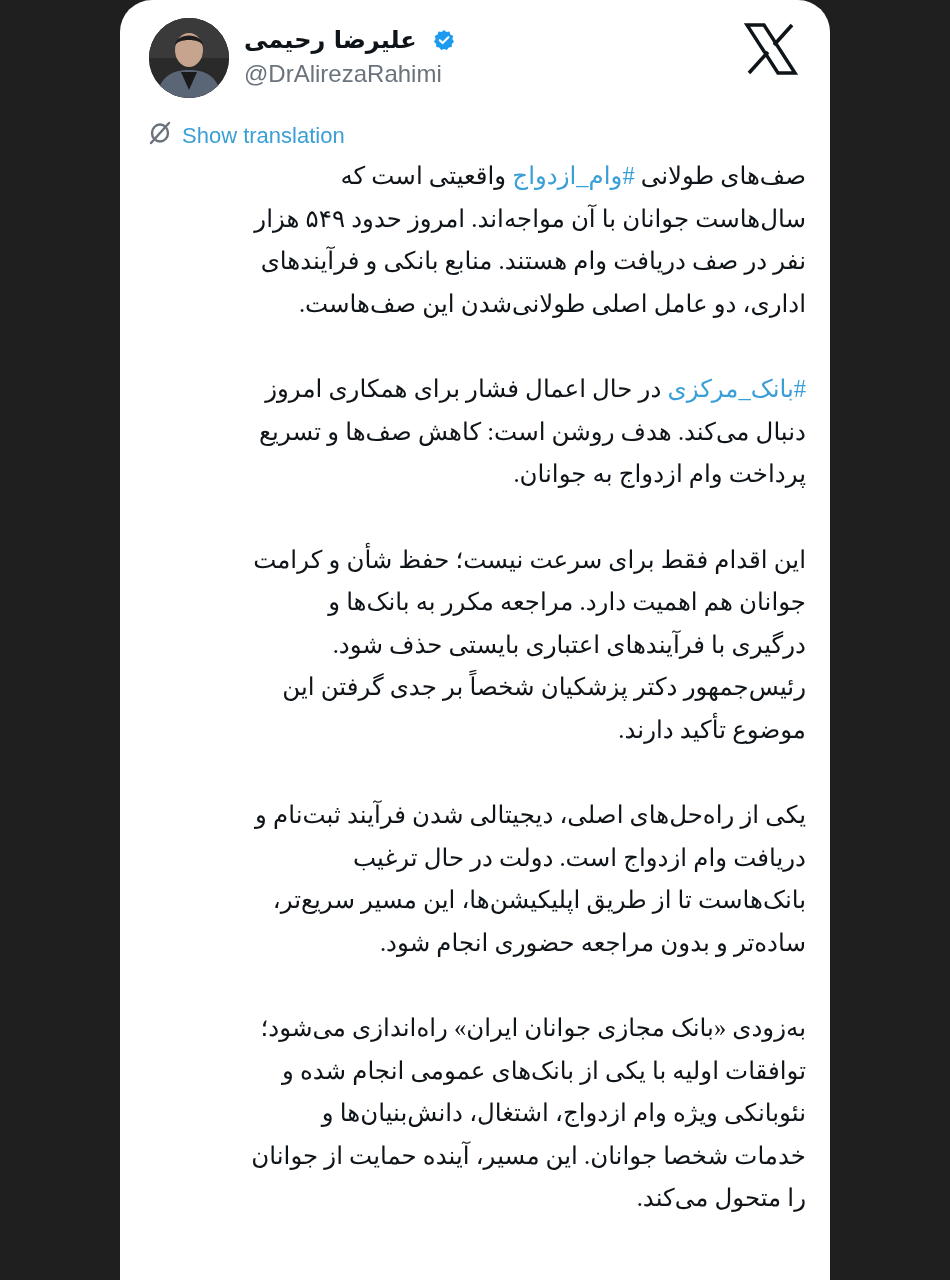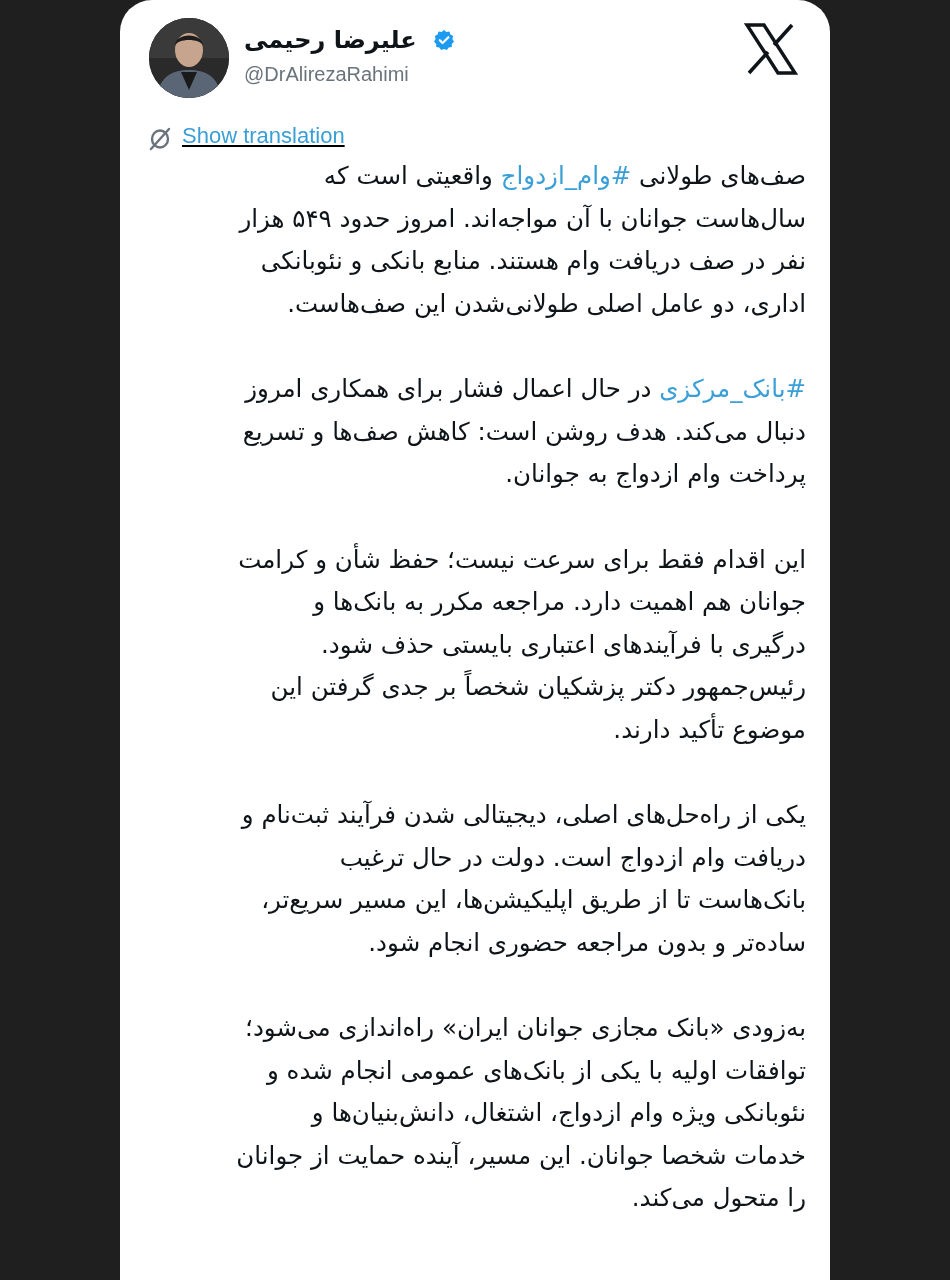--- a/index.html
+++ b/index.html
@@ -62,40 +62,39 @@
     .verified-badge {
       width: 22px;
       height: 22px;
       display: inline-block;
     }
     .handle {
       position: absolute;
       left: 124px;
       top: 58px;
       font-family: "Liberation Sans", sans-serif;
-      font-size: 20px;
+      font-size: 24px;
       color: #6a737c;
       line-height: 32px;
     }
     .x-logo {
       position: absolute;
       right: 32px;
       top: 22px;
       width: 54px;
       height: 54px;
     }
     .translate-row {
       position: absolute;
       left: 28px;
       top: 121px;
       display: flex;
-      align-items: flex-end;
+      align-items: flex-start;
       gap: 10px;
       cursor: pointer;
-      text-decoration: underline;
     }
     .translate-icon {
       width: 24px;
       height: 24px;
       display: inline-block;
     }
     .translate-label {
       font-family: "Liberation Sans", sans-serif;
       font-size: 22px;
       color: #3a9fd6;
@@ -112,20 +111,21 @@
       font-size: 24.5px;
       line-height: 42.5px;
       color: #0f1419;
     }
     .para {
       margin: 0 0 43px 0;
     }
     .para-line {
       display: block;
       white-space: nowrap;
+      font-family: Liberation Serif, serif;
     }
     .hashtag {
       color: #3a9fd6;
       cursor: pointer;
     }
   </style>
 </head>
 <body>
 
 <div class="card">
@@ -170,21 +170,21 @@
         <path d="M3 22 L21 2" stroke="#6a737c" stroke-width="2.4" stroke-linecap="round"></path>
       </svg>
     </span>
     <span class="translate-label">Show translation</span>
   </div>
 
   <div class="body">
     <p class="para">
       <span class="para-line"><span>صف‌های طولانی </span><span class="hashtag">#وام_ازدواج</span><span> واقعیتی است که</span></span>
       <span class="para-line">سال‌هاست جوانان با آن مواجه‌اند. امروز حدود ۵۴۹ هزار</span>
-      <span class="para-line">نفر در صف دریافت وام هستند. منابع بانکی و نئوبانکی</span>
+      <span class="para-line">نفر در صف دریافت وام هستند. منابع بانکی و فرآیندهای</span>
       <span class="para-line">اداری، دو عامل اصلی طولانی‌شدن این صف‌هاست.</span>
     </p>
 
     <p class="para">
       <span class="para-line"><span class="hashtag">#بانک_مرکزی</span><span> در حال اعمال فشار برای همکاری امروز</span></span>
       <span class="para-line">دنبال می‌کند. هدف روشن است: کاهش صف‌ها و تسریع</span>
       <span class="para-line">پرداخت وام ازدواج به جوانان.</span>
     </p>
 
     <p class="para">

